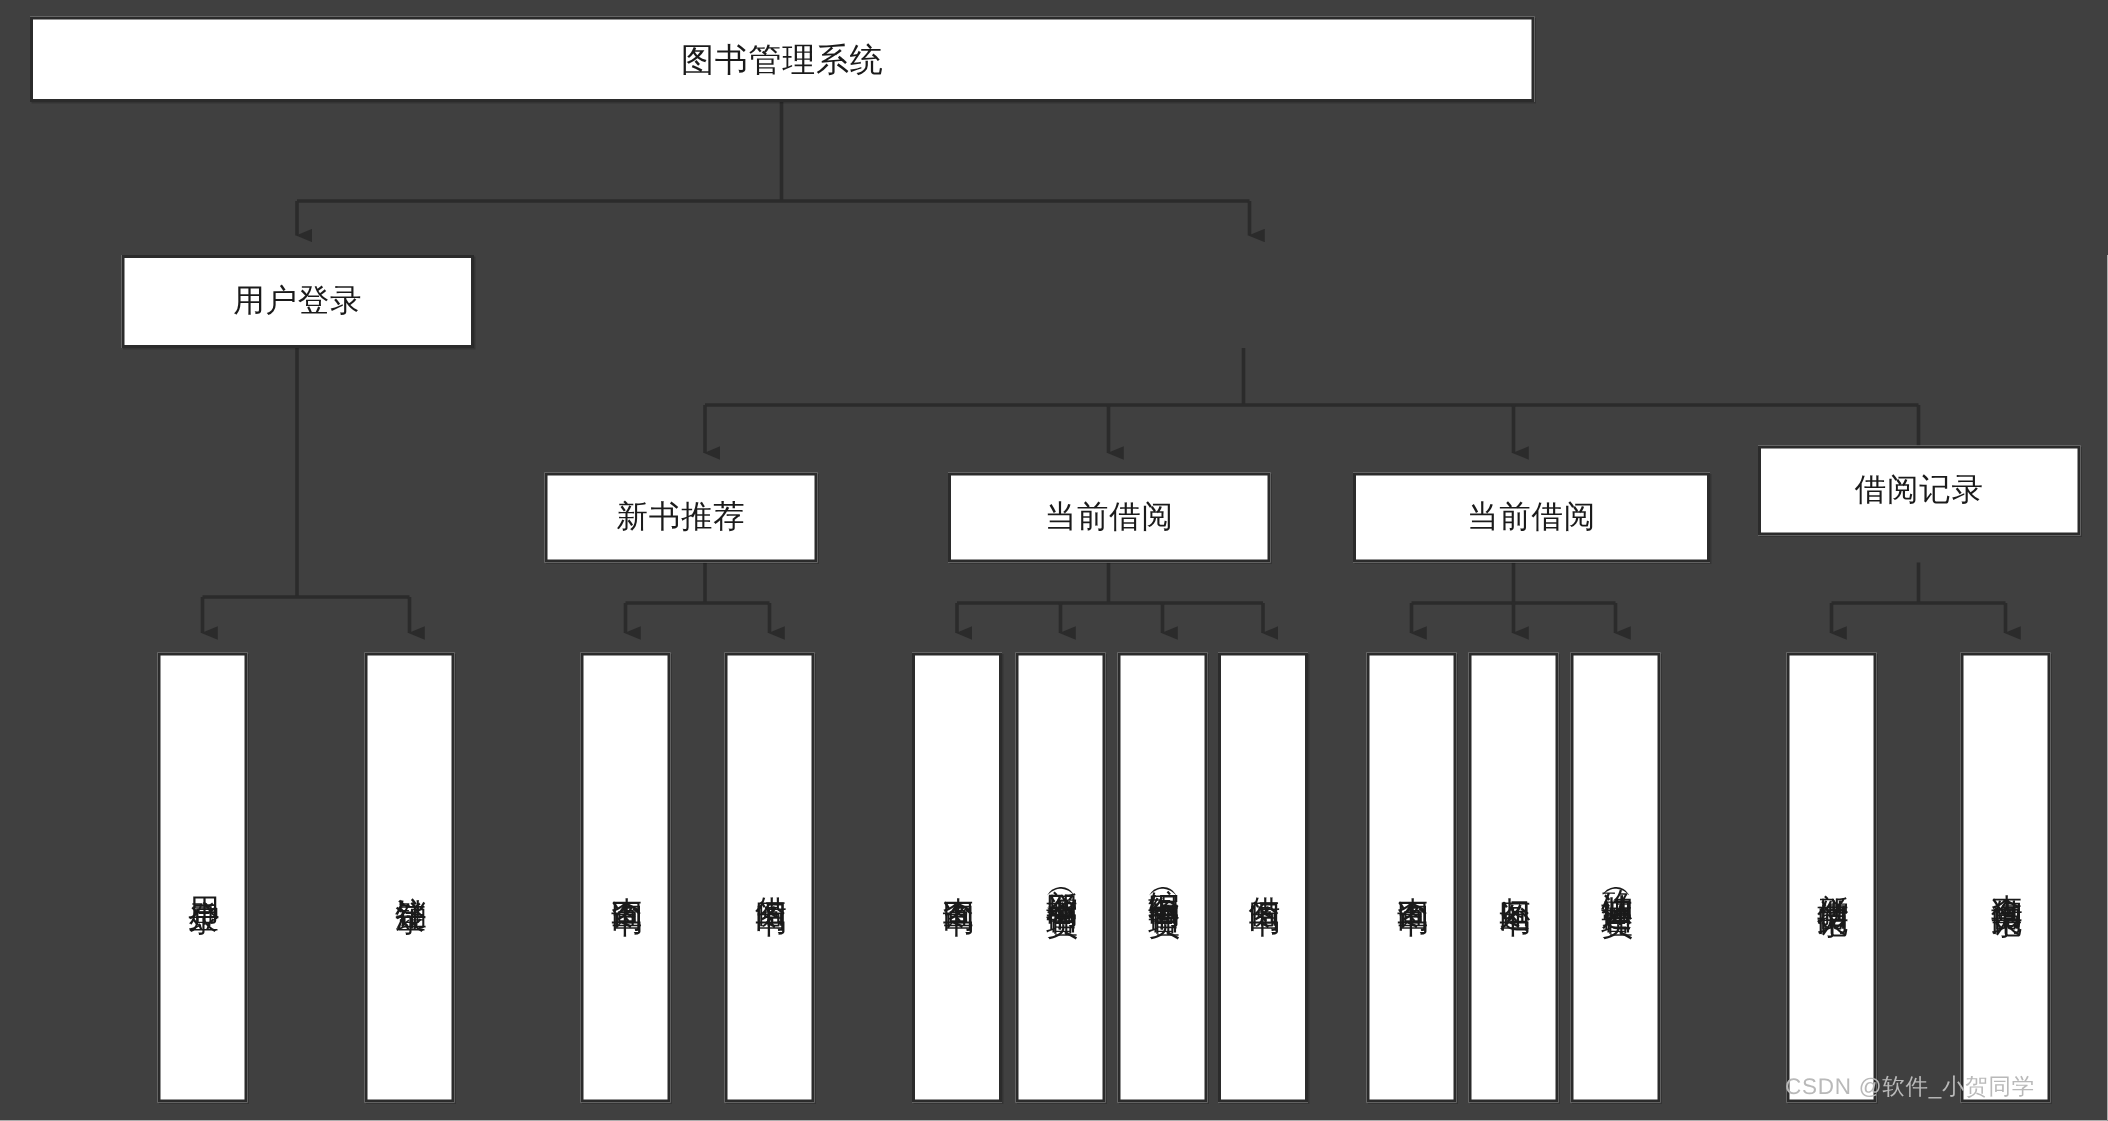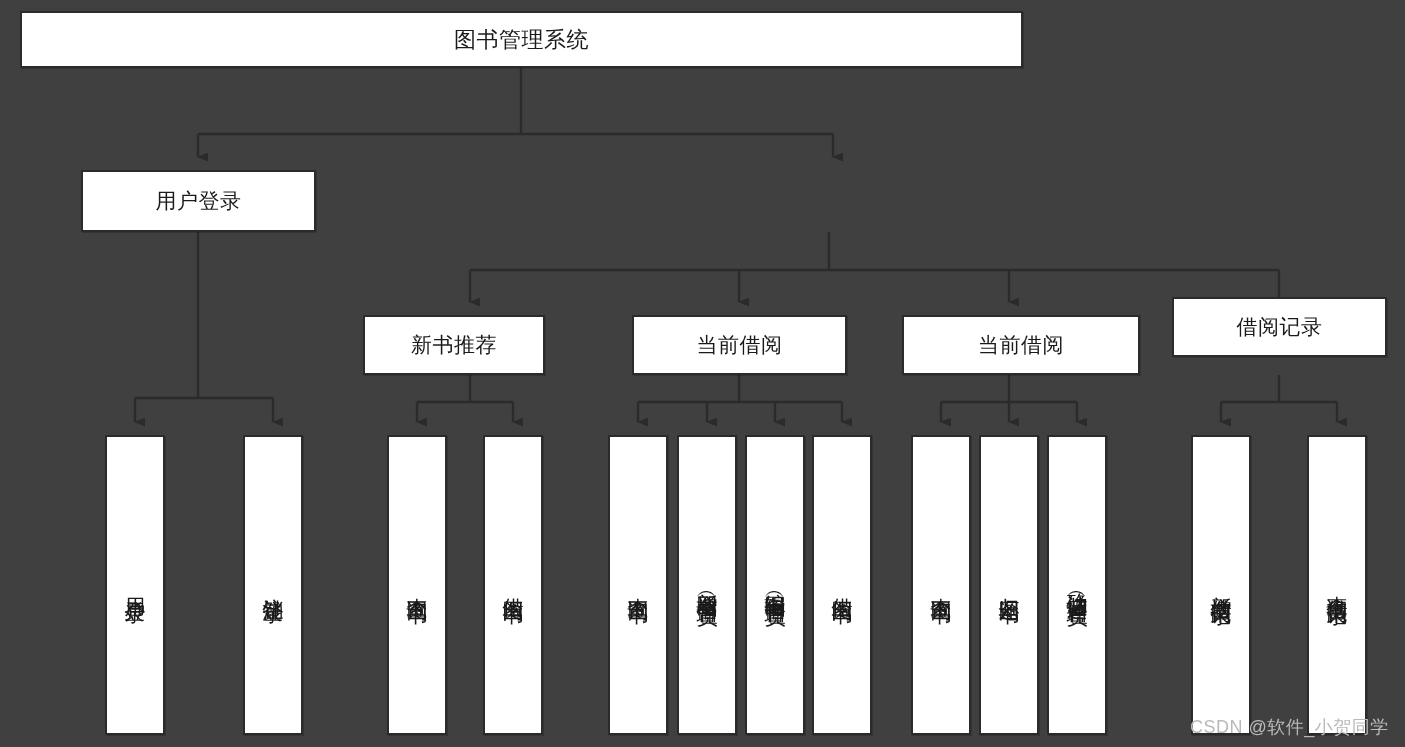--- a/index.html
+++ b/index.html
@@ -58,21 +58,21 @@
     text-orientation: upright;
     font-size: 21px;
     line-height: 1.05;
     letter-spacing: 2px;
     white-space: nowrap;
     max-height: 100%;
   }
   .watermark {
     position: absolute;
     color: #b9b9b9;
-    font-size: 18px;
+    font-size: 15px;
     letter-spacing: 0.5px;
     white-space: nowrap;
     user-select: none;
   }
 </style>
 </head>
 <body>
 
 <div id="canvas">
 

